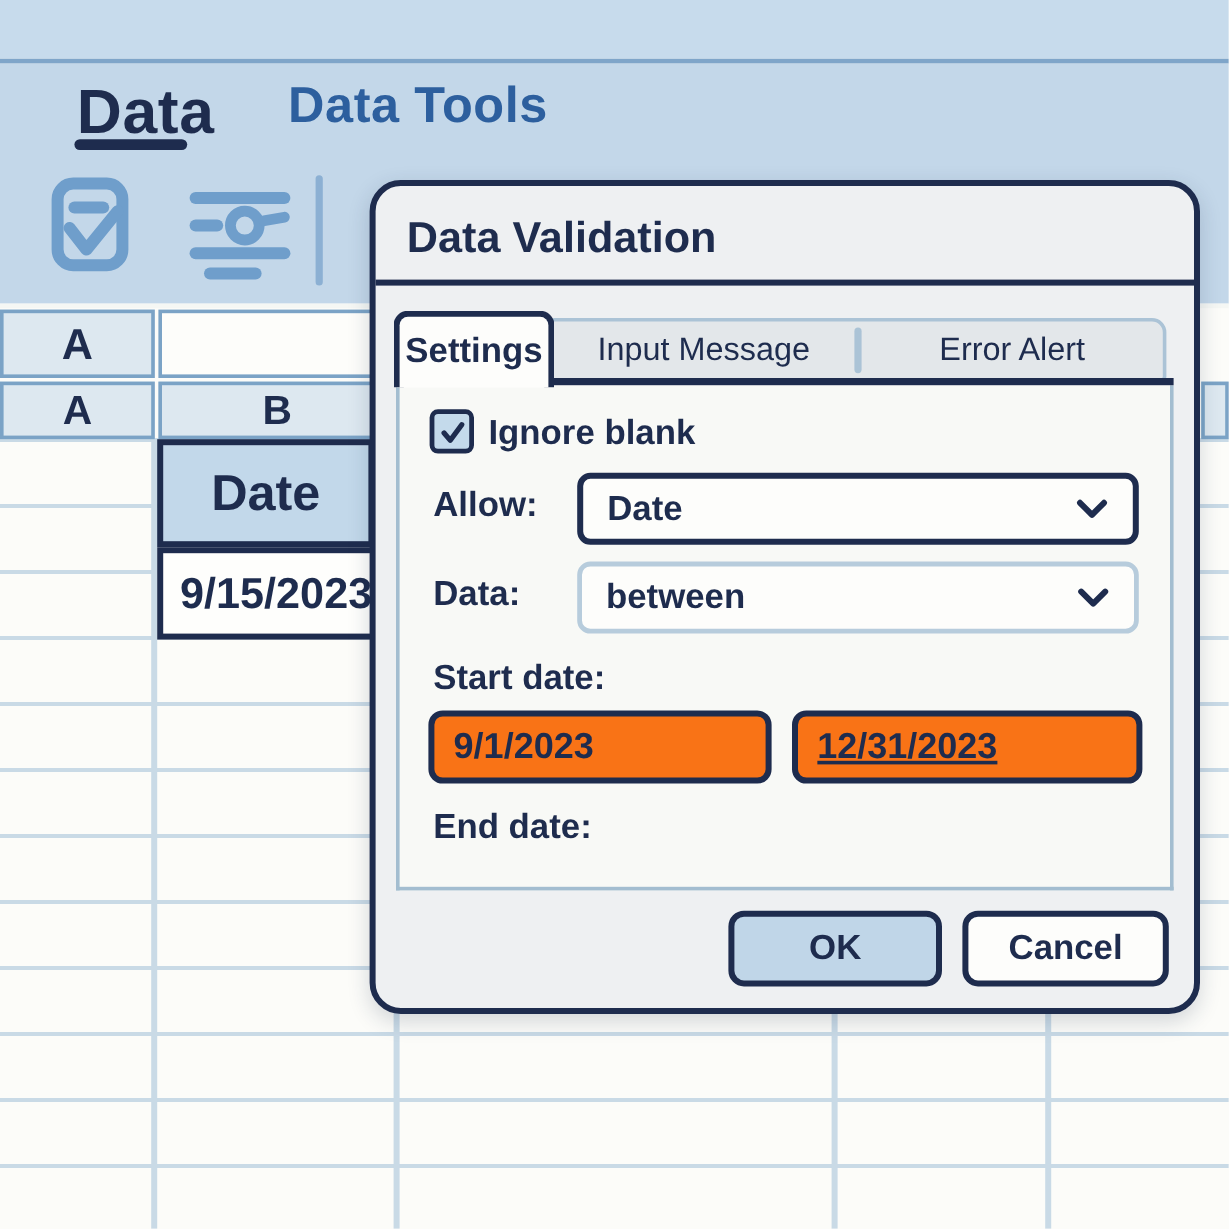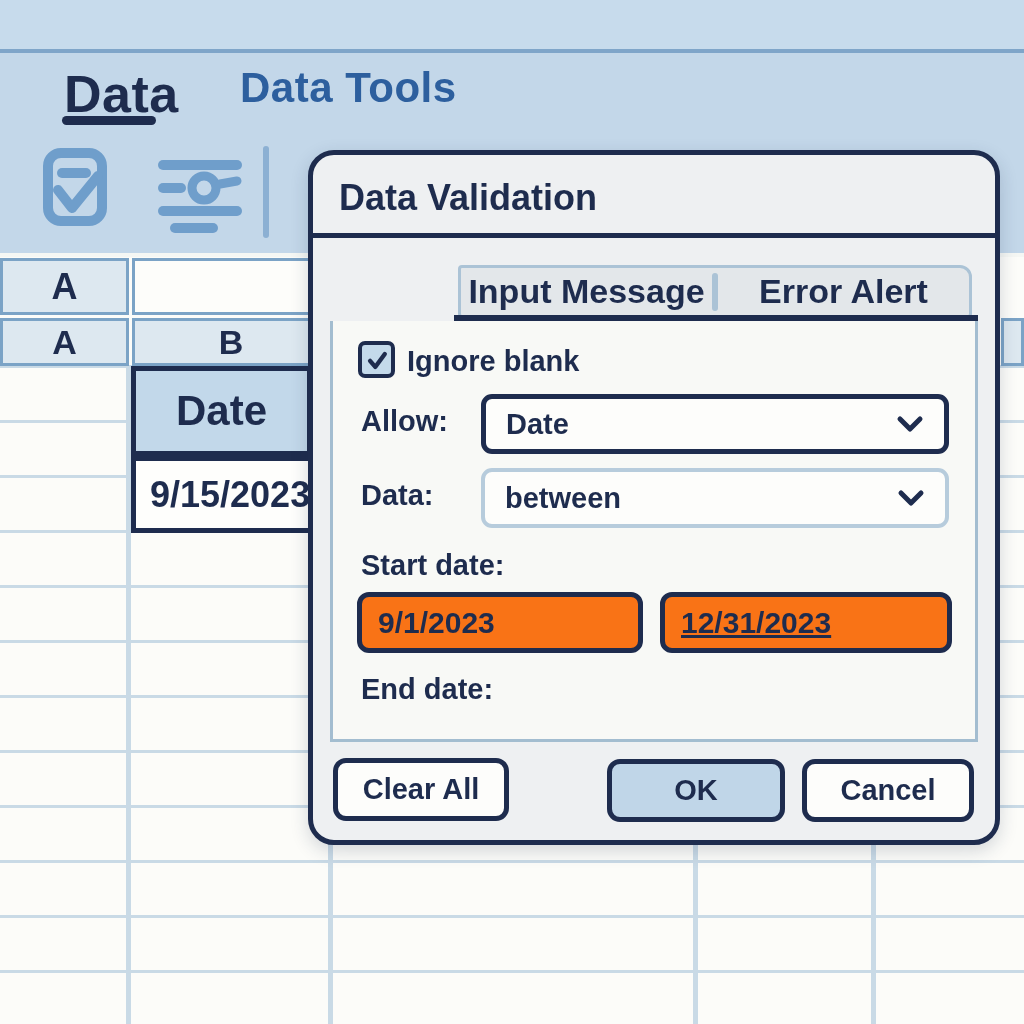--- a/index.html
+++ b/index.html
@@ -71,21 +71,21 @@
   .dlg-title{left:26px;top:22px;font-size:36px;font-weight:700;}
   .dlg-title-sep{left:0;top:78px;width:682px;height:5px;background:var(--navy);}
 
   .tab-settings{left:15px;top:104px;width:134px;height:64px;background:#fdfdfb;
     border:5px solid var(--navy);border-bottom:none;border-radius:12px 12px 0 0;
     display:flex;align-items:center;justify-content:center;
     font-size:29px;font-weight:700;z-index:3;}
   .tab-strip{left:145px;top:110px;width:514px;height:53px;background:var(--strip-bg);
     border:3px solid var(--strip-border);border-radius:4px 12px 4px 4px;
     display:flex;align-items:center;z-index:1;}
-  .tab-strip .tab{flex:1;text-align:center;font-size:34px;font-weight:700;white-space:nowrap;}
+  .tab-strip .tab{flex:1;text-align:center;font-size:27px;font-weight:400;white-space:nowrap;}
   .tab-vdiv{width:6px;height:38px;background:var(--strip-border);border-radius:3px;}
   .tab-underline{left:141px;top:160px;width:524px;height:6px;background:var(--navy);z-index:2;}
 
   .panel{left:17px;top:166px;width:648px;height:421px;background:var(--panel-bg);
     border:3px solid var(--panel-border);border-top:none;padding-left:12px;}
 
   .checkbox{left:25px;top:20px;width:37px;height:37px;background:#c4daeb;
     border:4px solid var(--navy);border-radius:7px;
     display:flex;align-items:center;justify-content:center;}
   .cb-label{left:74px;top:24px;font-size:29px;font-weight:700;}
@@ -159,20 +159,21 @@
 <div class="abs hcell hc-b2">B</div>
 <div class="abs hcell hc-sliver"></div>
 
 <div class="abs date-cell">Date</div>
 <div class="abs value-cell">9/15/2023</div>
 
 <div class="abs dialog">
   <div class="abs dlg-title">Data Validation</div>
   <div class="abs dlg-title-sep"></div>
 
+  <div class="abs tab-settings">Settings</div>
   <div class="abs tab-strip">
     <div class="tab">Input Message</div>
     <div class="tab-vdiv"></div>
     <div class="tab">Error Alert</div>
   </div>
   <div class="abs tab-underline"></div>
 
   <div class="abs panel">
     <div class="abs checkbox">
       <svg width="26" height="26" viewBox="0 0 30 30" fill="none">
@@ -196,16 +197,15 @@
         <polyline points="4,4 14,14 24,4" stroke="#1e2c4e" stroke-width="5" stroke-linecap="round" stroke-linejoin="round" fill="none"></polyline>
       </svg>
     </div>
 
     <div class="abs f-label lbl-start">Start date:</div>
     <input class="abs dlg-input inp-start" value="9/1/2023" style="">
     <input class="abs dlg-input inp-end" value="12/31/2023" style="">
     <div class="abs f-label lbl-end">End date:</div>
   </div>
 
-  <div class="abs btn btn-clear">Clear All</div>
   <div class="abs btn btn-ok">OK</div>
   <div class="abs btn btn-cancel">Cancel</div>
 </div>
 
 </body></html>

